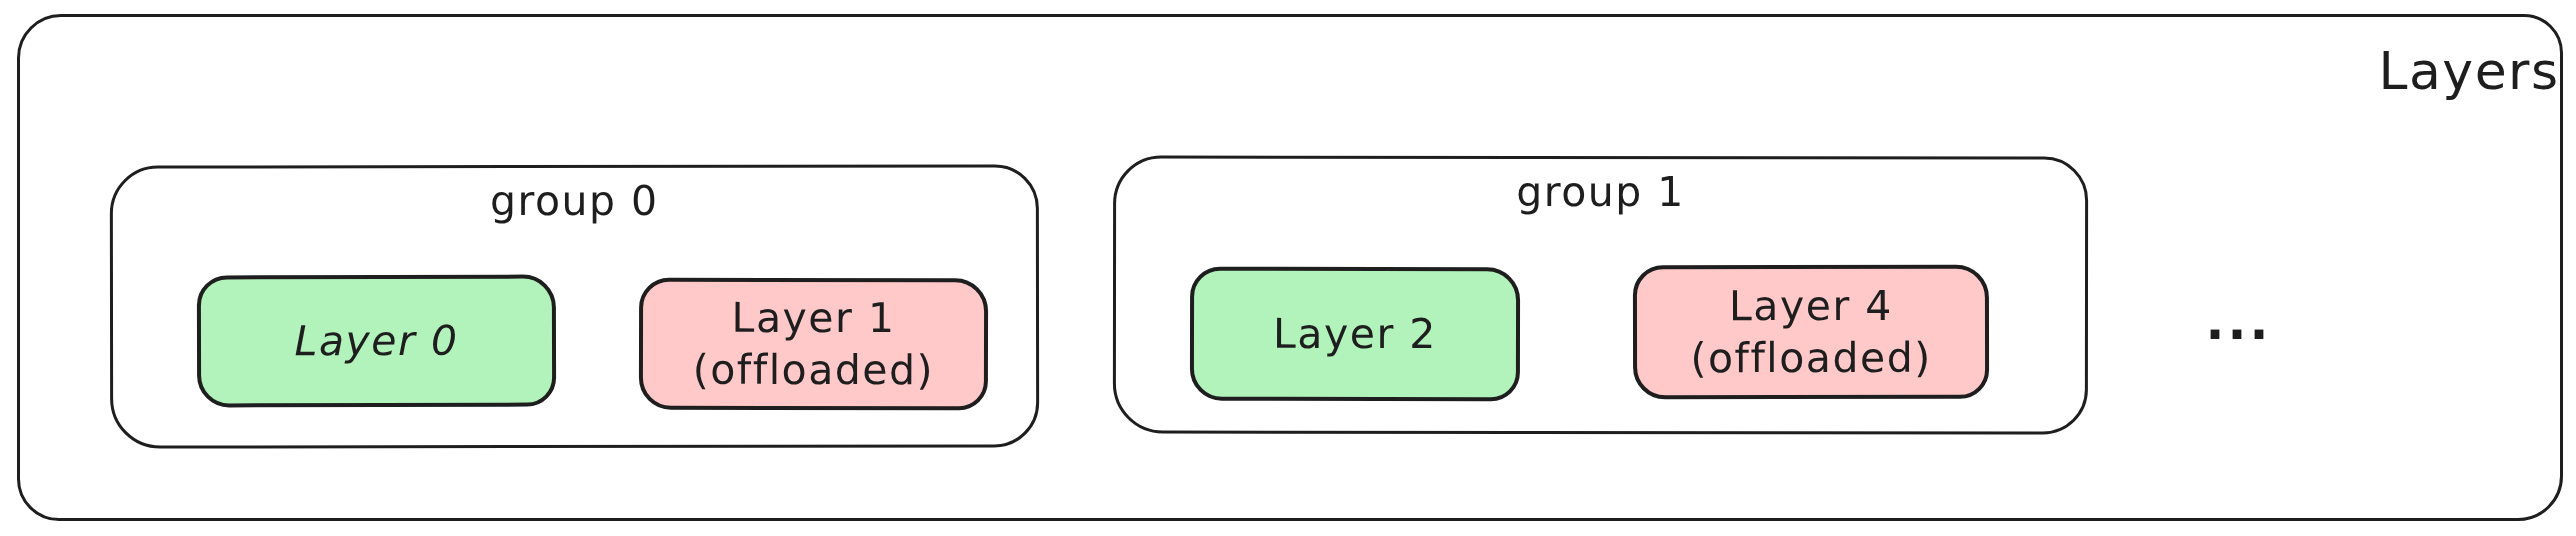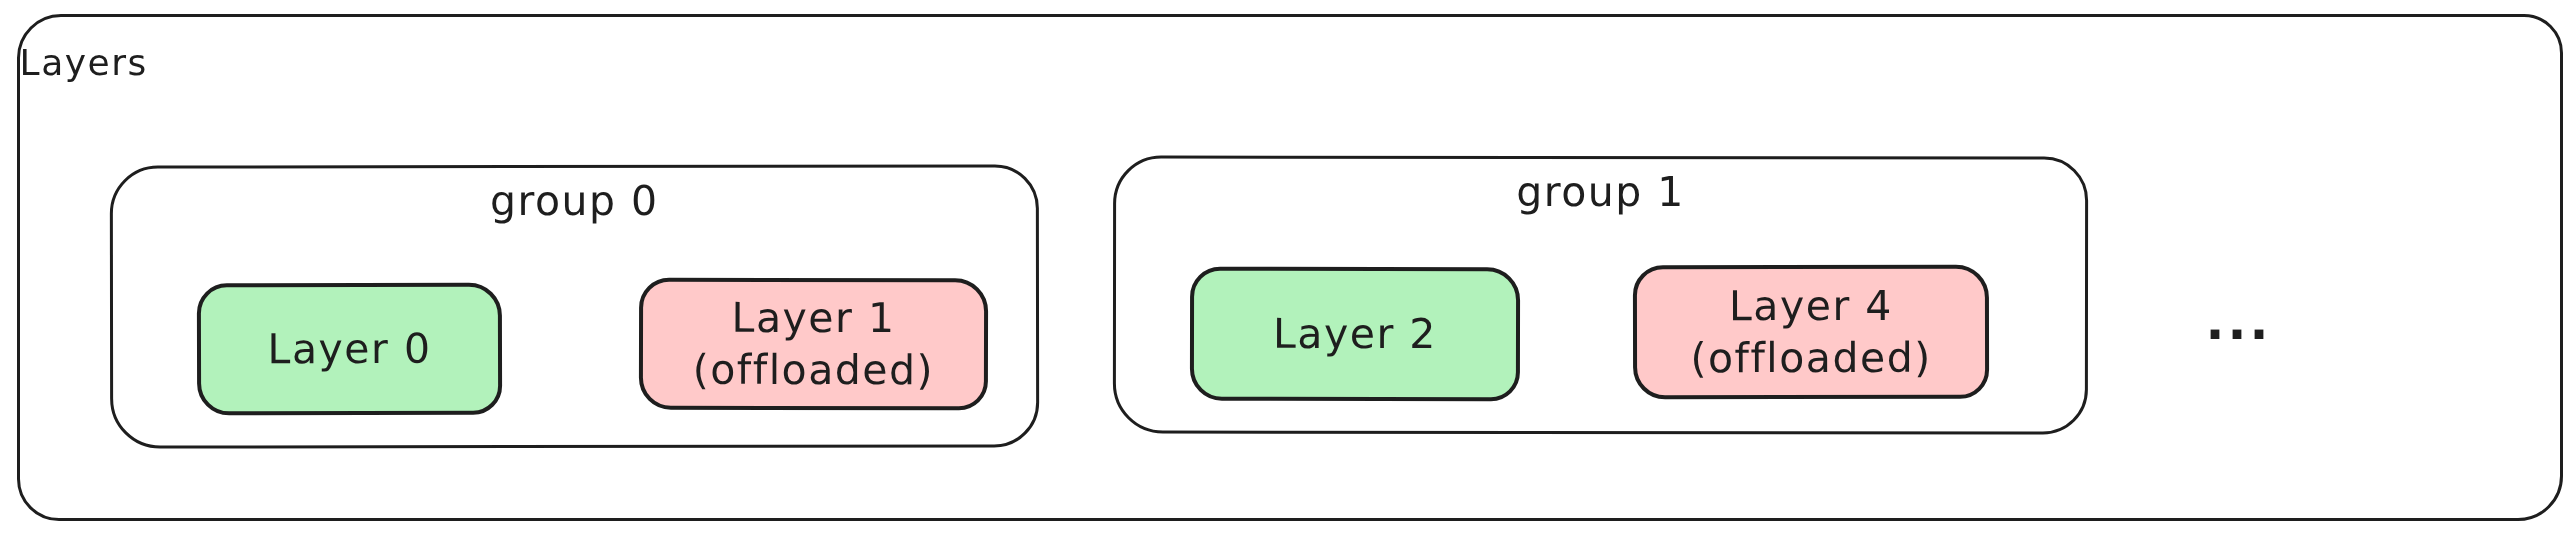--- a/index.html
+++ b/index.html
@@ -27,22 +27,22 @@
     top: 13.6px;
     width: 2546px;
     height: 507px;
     border-radius: 44px 39px 45px 42px;
   }
   .outer-title {
     position: absolute;
     left: 0;
     top: 26px;
     width: 100%;
-    text-align: left;
-    font-size: 36px;
+    text-align: right;
+    font-size: 52px;
     letter-spacing: 1.5px;
     line-height: 1.1;
   }
   .group-box {
     border-radius: 48px 44px 45px 50px;
   }
   .group-0 { left: 110px; top: 165px; width: 929px; height: 283px; transform: rotate(-0.08deg); }
   .group-1 { left: 1113px; top: 156px; width: 975px; height: 278px; transform: rotate(0.06deg); }
   .group-label {
     position: absolute;
@@ -63,21 +63,21 @@
     flex-direction: column;
     align-items: center;
     justify-content: center;
     text-align: center;
     font-size: 41px;
     letter-spacing: 1.5px;
     line-height: 1.27;
   }
   .layer-loaded { background: #b2f2bb; }
   .layer-offloaded { background: #ffc9c9; }
-  .layer-0 { left: 197px;  top: 283px; width: 305px; height: 132px; transform: rotate(-0.15deg); }
+  .layer-0 { left: 197px;  top: 275px; width: 359px; height: 132px; transform: rotate(-0.15deg); font-style: italic; }
   .layer-1 { left: 639px;  top: 278px; width: 349px; height: 132px; transform: rotate(0.12deg); }
   .layer-2 { left: 1190px; top: 267px; width: 330px; height: 134px; transform: rotate(0.1deg); }
   .layer-3 { left: 1633px; top: 265px; width: 356px; height: 134px; transform: rotate(-0.1deg); }
   .ellipsis {
     position: absolute;
     left: 2178px;
     top: 297px;
     width: 121px;
     text-align: center;
     font-size: 50px;

